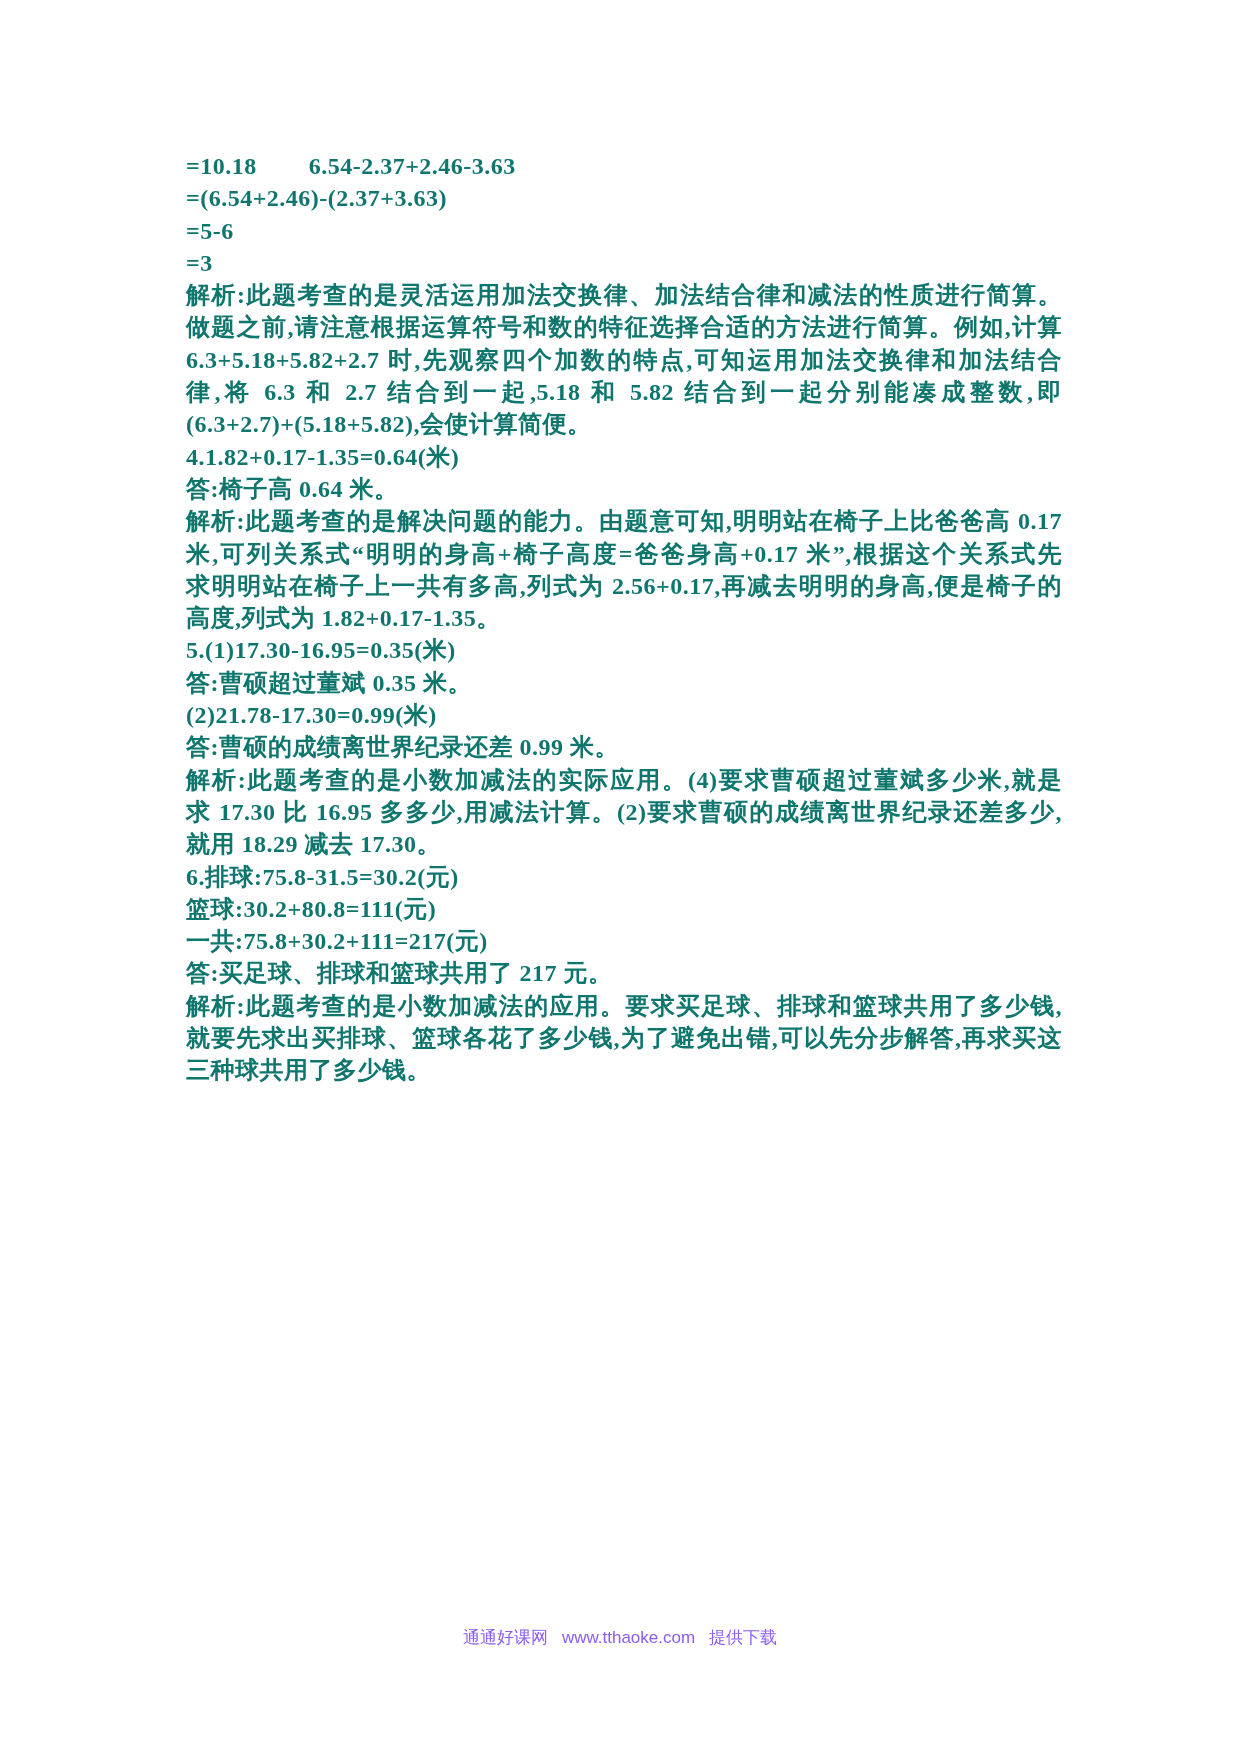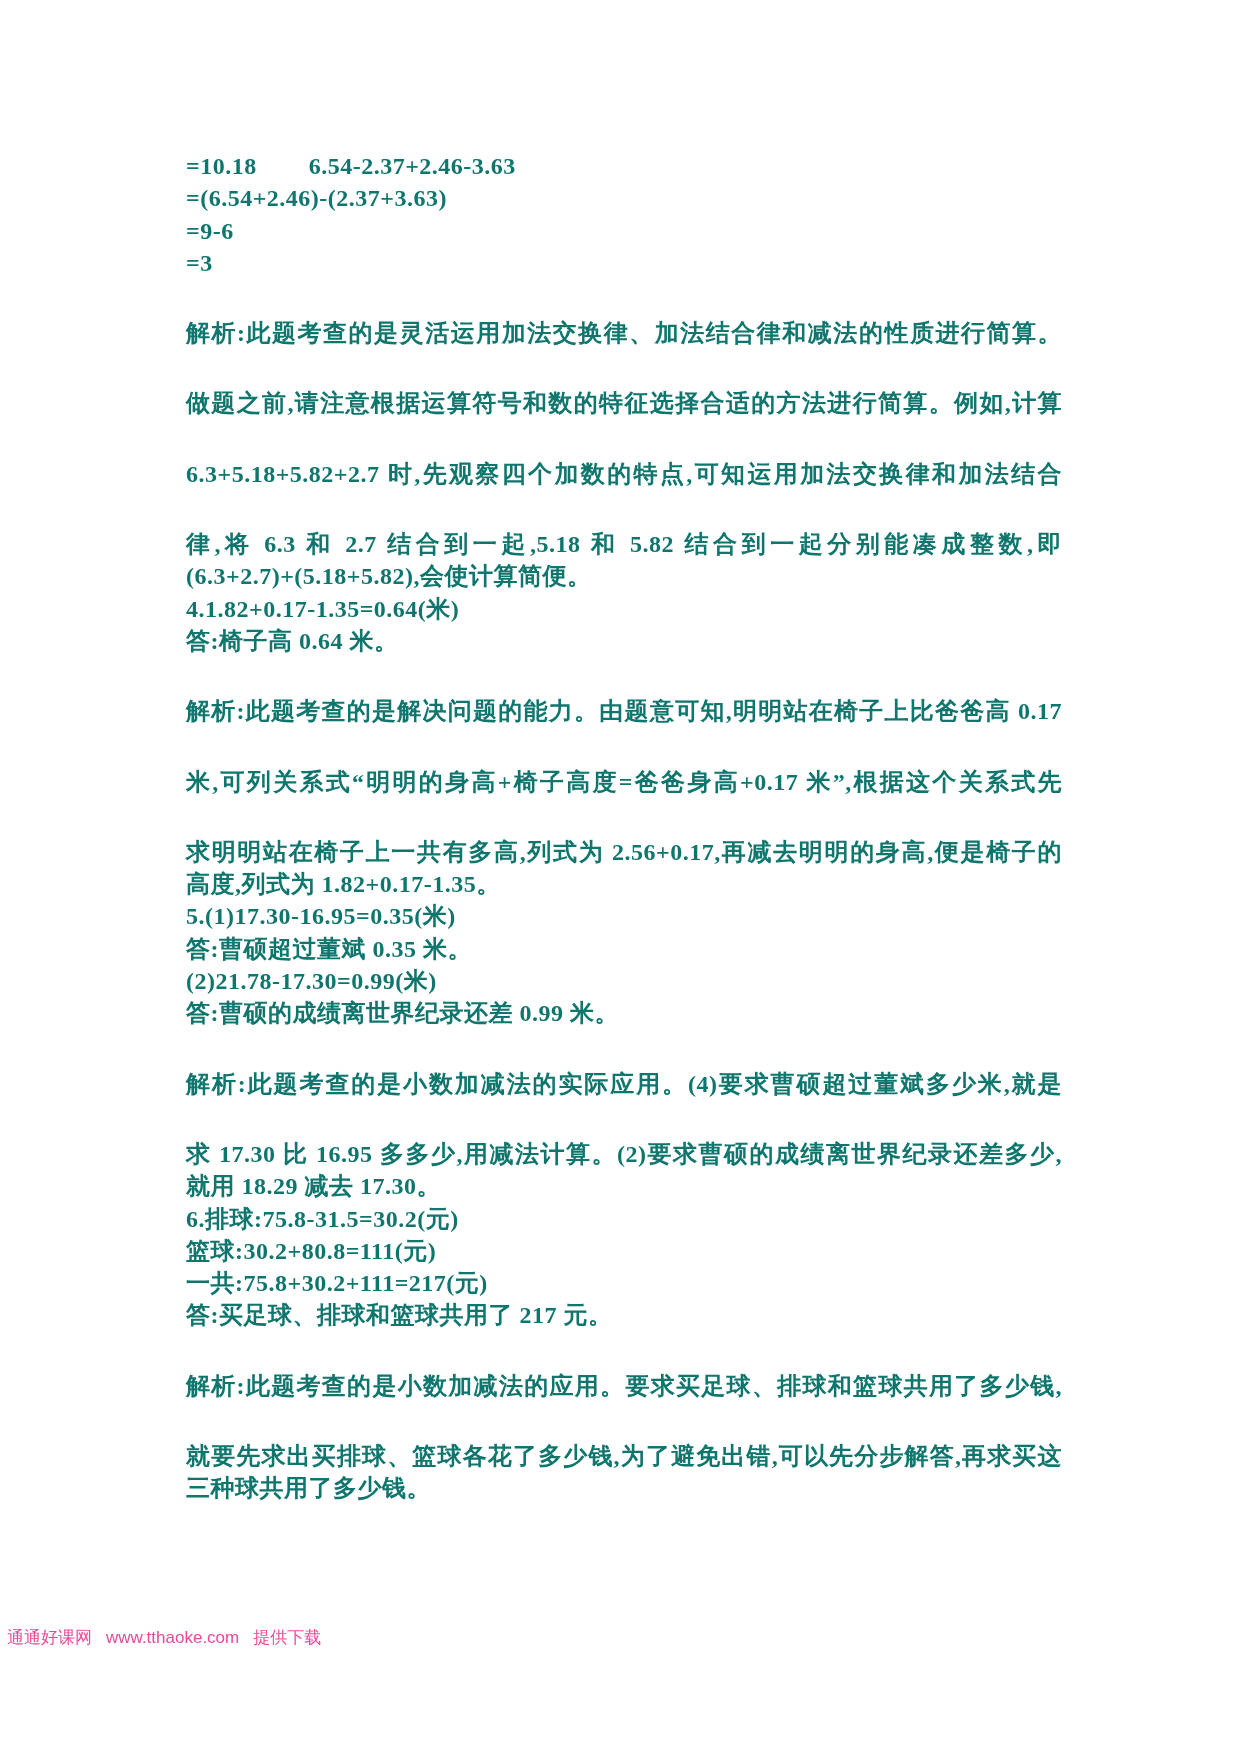--- a/index.html
+++ b/index.html
@@ -28,46 +28,45 @@
     line-height: 32.3px;
     height: 32.3px;
     color: #0f766e;
     white-space: pre;
     letter-spacing: 0.5px;
   }
   .line.just {
     white-space: normal;
     text-align: justify;
     text-align-last: justify;
-    margin-top: 38px;
   }
   .footer {
     position: absolute;
     left: 0;
     top: 1626px;
     width: 1240px;
-    text-align: left;
+    text-align: center;
     font-family: "Liberation Sans", sans-serif;
     font-size: 17px;
     line-height: 24px;
     font-weight: 400;
-    color: #ec4899;
+    color: #8b5cf6;
   }
   .footer .part {
     margin: 0 7px;
   }
 </style>
 </head>
 <body>
 
 <div class="page">
   <div class="content">
       <div class="line">=10.18        6.54-2.37+2.46-3.63</div>
       <div class="line">=(6.54+2.46)-(2.37+3.63)</div>
-      <div class="line">=9-6</div>
+      <div class="line">=5-6</div>
       <div class="line">=3</div>
       <div class="line just">解析:此题考查的是灵活运用加法交换律、加法结合律和减法的性质进行简算。</div>
       <div class="line just">做题之前,请注意根据运算符号和数的特征选择合适的方法进行简算。例如,计算</div>
       <div class="line just">6.3+5.18+5.82+2.7 时,先观察四个加数的特点,可知运用加法交换律和加法结合</div>
       <div class="line just">律,将 6.3 和 2.7 结合到一起,5.18 和 5.82 结合到一起分别能凑成整数,即</div>
       <div class="line">(6.3+2.7)+(5.18+5.82),会使计算简便。</div>
       <div class="line">4.1.82+0.17-1.35=0.64(米)</div>
       <div class="line">答:椅子高 0.64 米。</div>
       <div class="line just">解析:此题考查的是解决问题的能力。由题意可知,明明站在椅子上比爸爸高 0.17</div>
       <div class="line just">米,可列关系式“明明的身高+椅子高度=爸爸身高+0.17 米”,根据这个关系式先</div>

